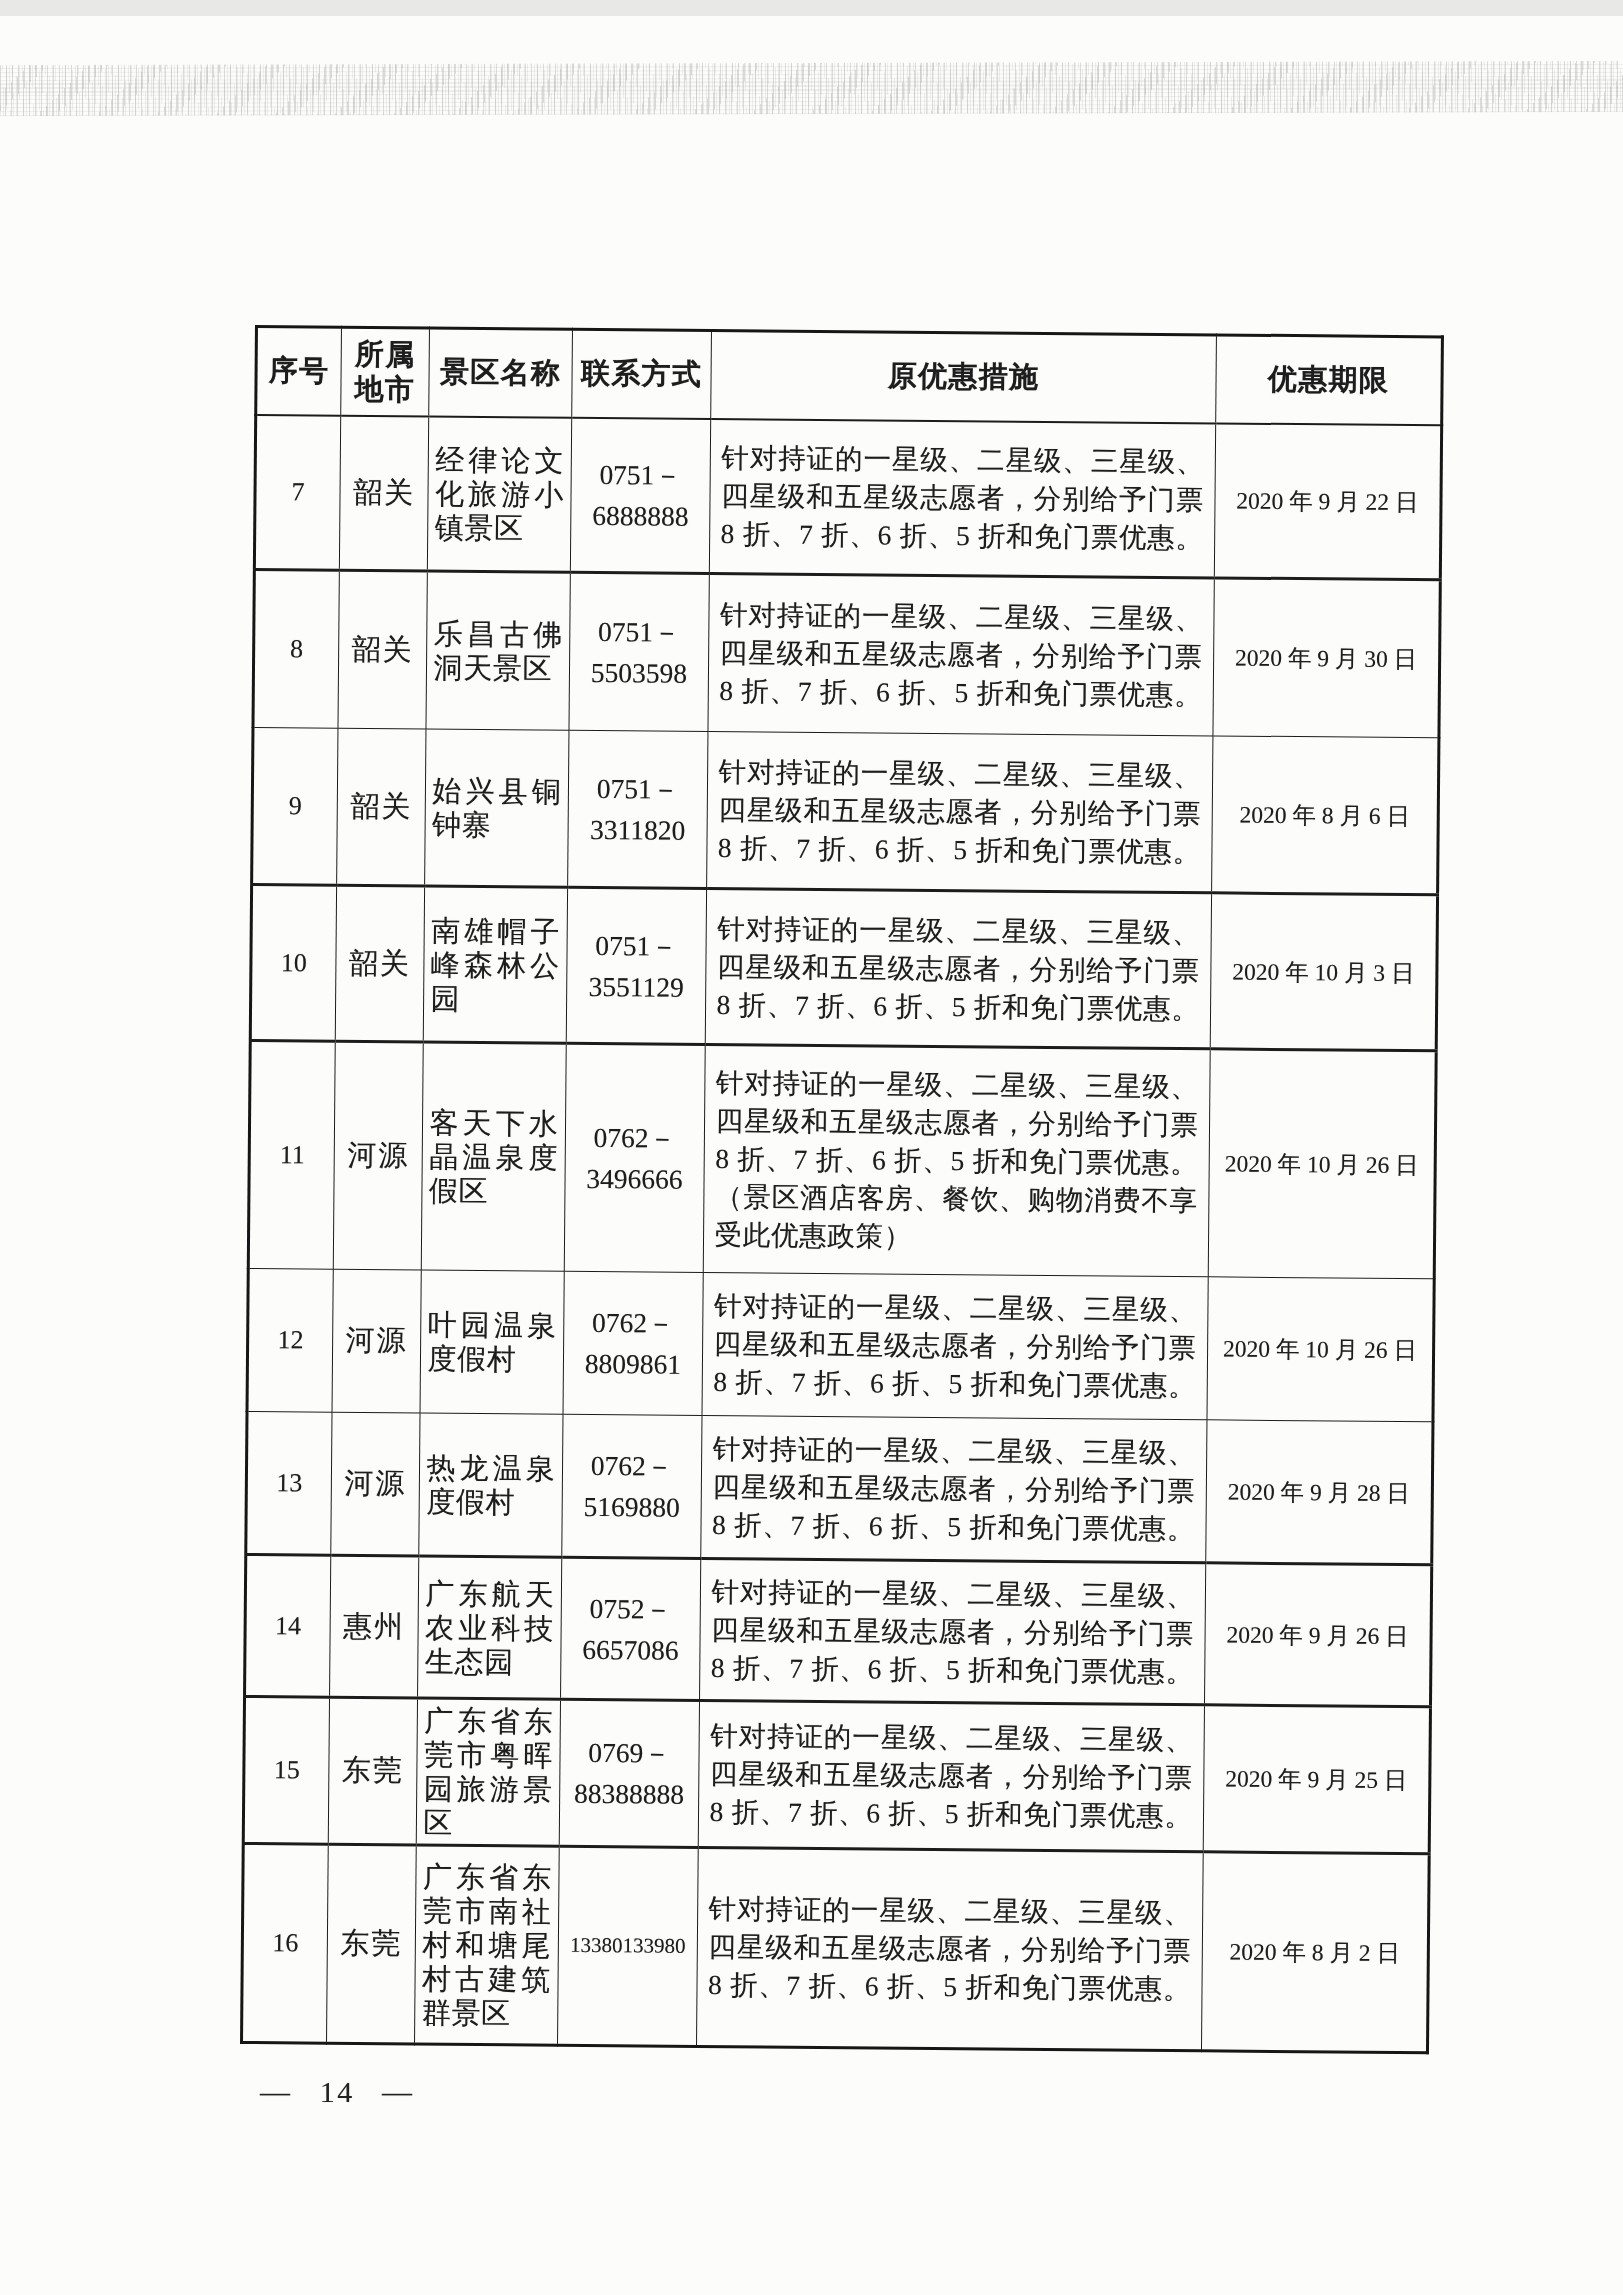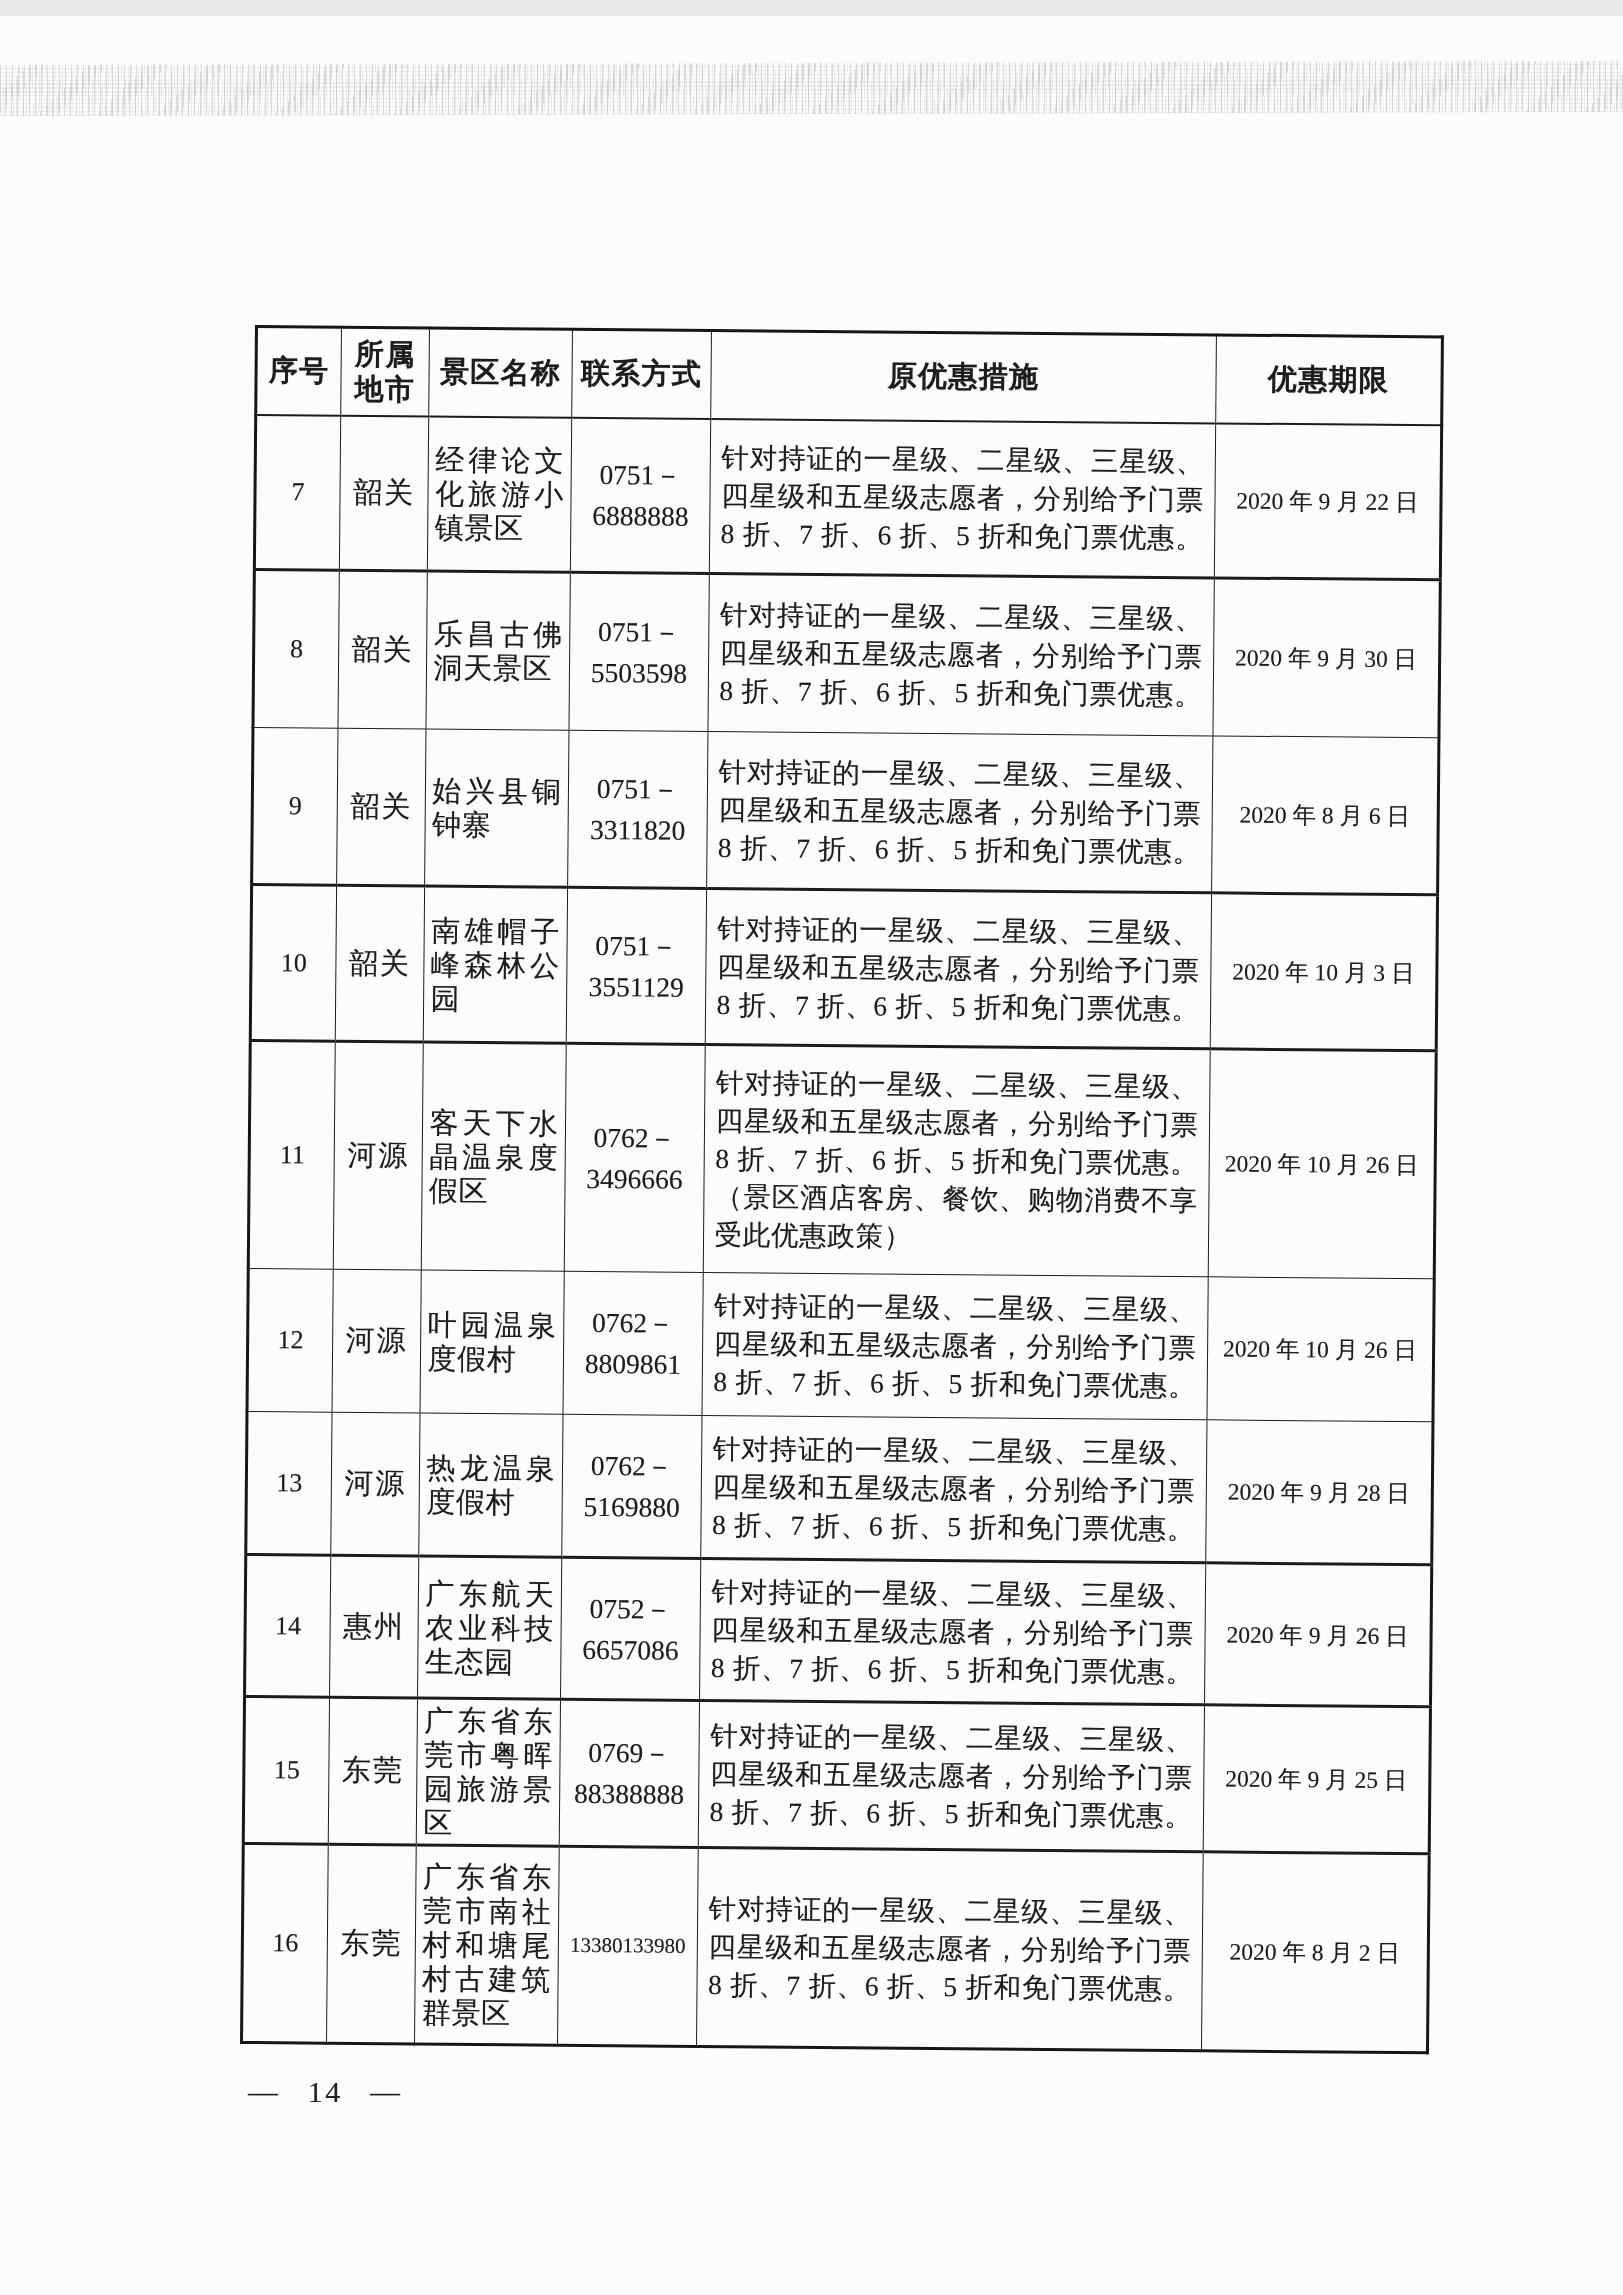--- a/index.html
+++ b/index.html
@@ -87,21 +87,21 @@
   td.c-phone span{display:block}
   td.c-phone span.ps{font-size:21px;letter-spacing:0}
   td.c-measure{
     font-size:27.5px;line-height:38px;letter-spacing:0.7px;
     padding:6.5px 10.5px;text-align:justify;text-justify:inter-character;
   }
   td.c-period{font-size:23.5px;text-align:center;letter-spacing:0;padding:2.6px 3.9px}
 
   .pageno{
     position:absolute;
-    left:248px; top:2059px;
+    left:260px; top:2059px;
     font-size:30px;
     letter-spacing:2.6px;
     word-spacing:17px;
     color:#222;
     text-shadow:0 0 0.7px rgba(25,25,25,.4);
   }
 </style>
 </head>
 <body>
 

